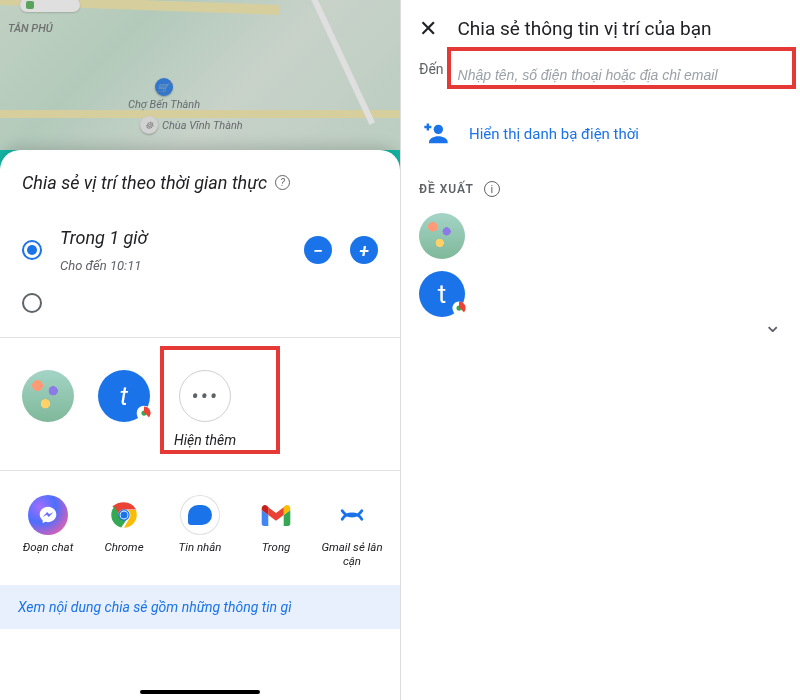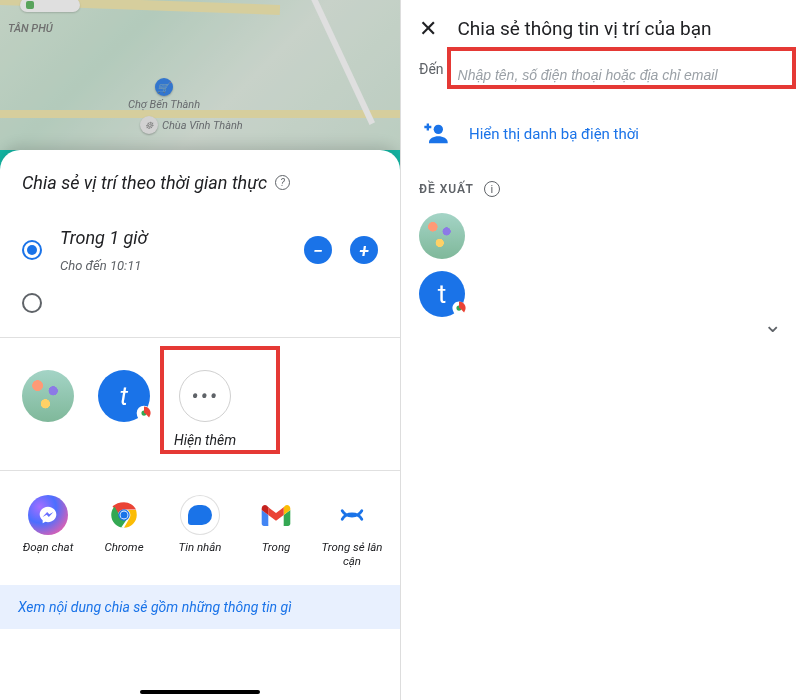--- a/index.html
+++ b/index.html
@@ -318,21 +318,21 @@
           </svg>
         </span>
         <span class="app-label">Trong</span>
       </div>
       <div class="app-col">
         <span class="app-icon nearby">
           <svg width="28" height="20" viewBox="0 0 40 28">
               <path fill="none" stroke="#1a73e8" stroke-width="4" stroke-linecap="round" d="M6 8c6 10 22 10 28 0M6 20c6-10 22-10 28 0"></path>
             </svg>
         </span>
-        <span class="app-label">Trong sẻ lân cận</span>
+        <span class="app-label">Gmail sẻ lân cận</span>
       </div>
     </div>
 
     <div class="info-bar">
       <span>Xem nội dung chia sẻ gồm những thông tin gì</span>
     </div>
   </div>
   <div class="home-indicator"></div>
 </div>
 

